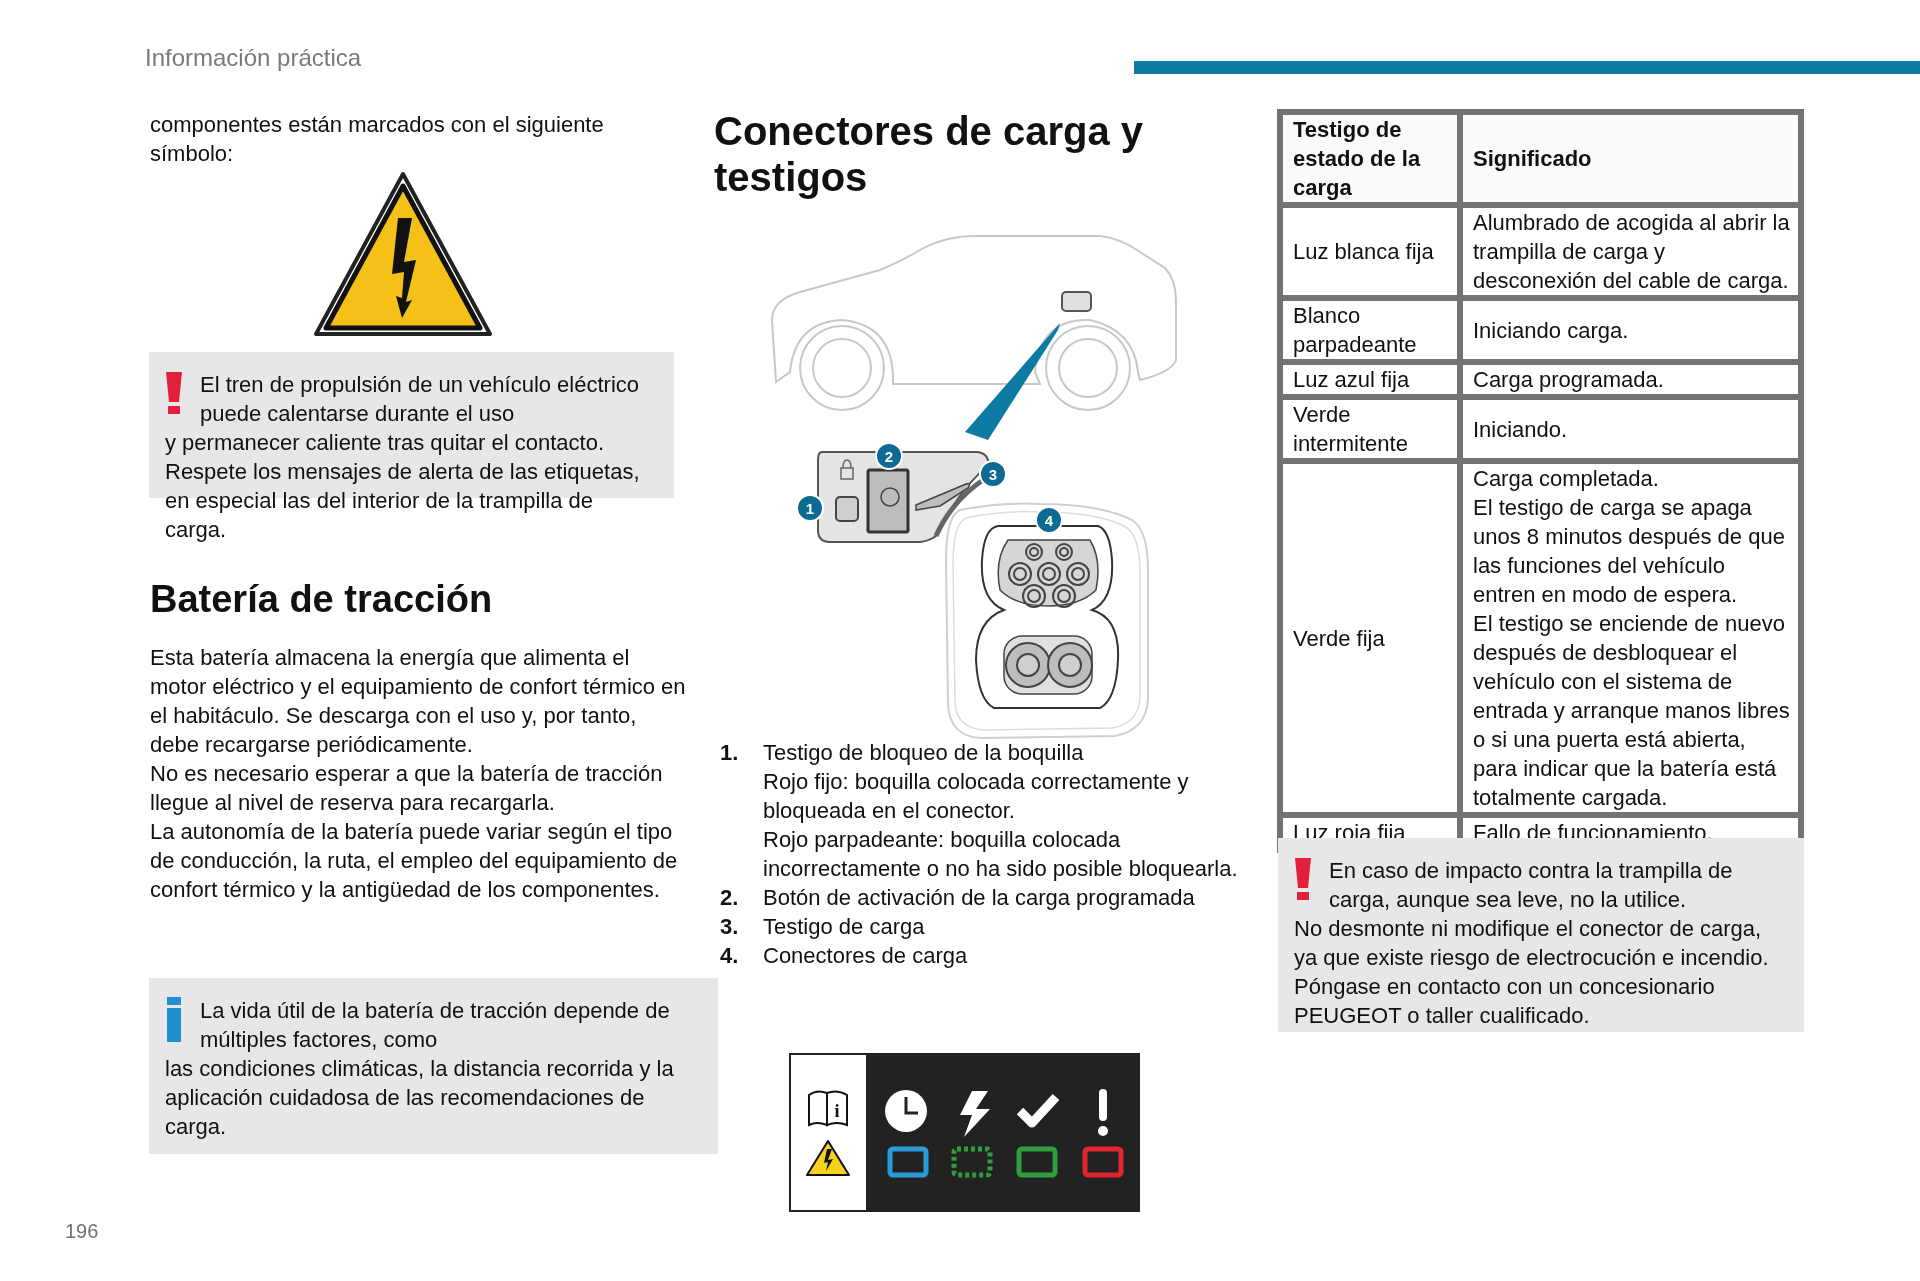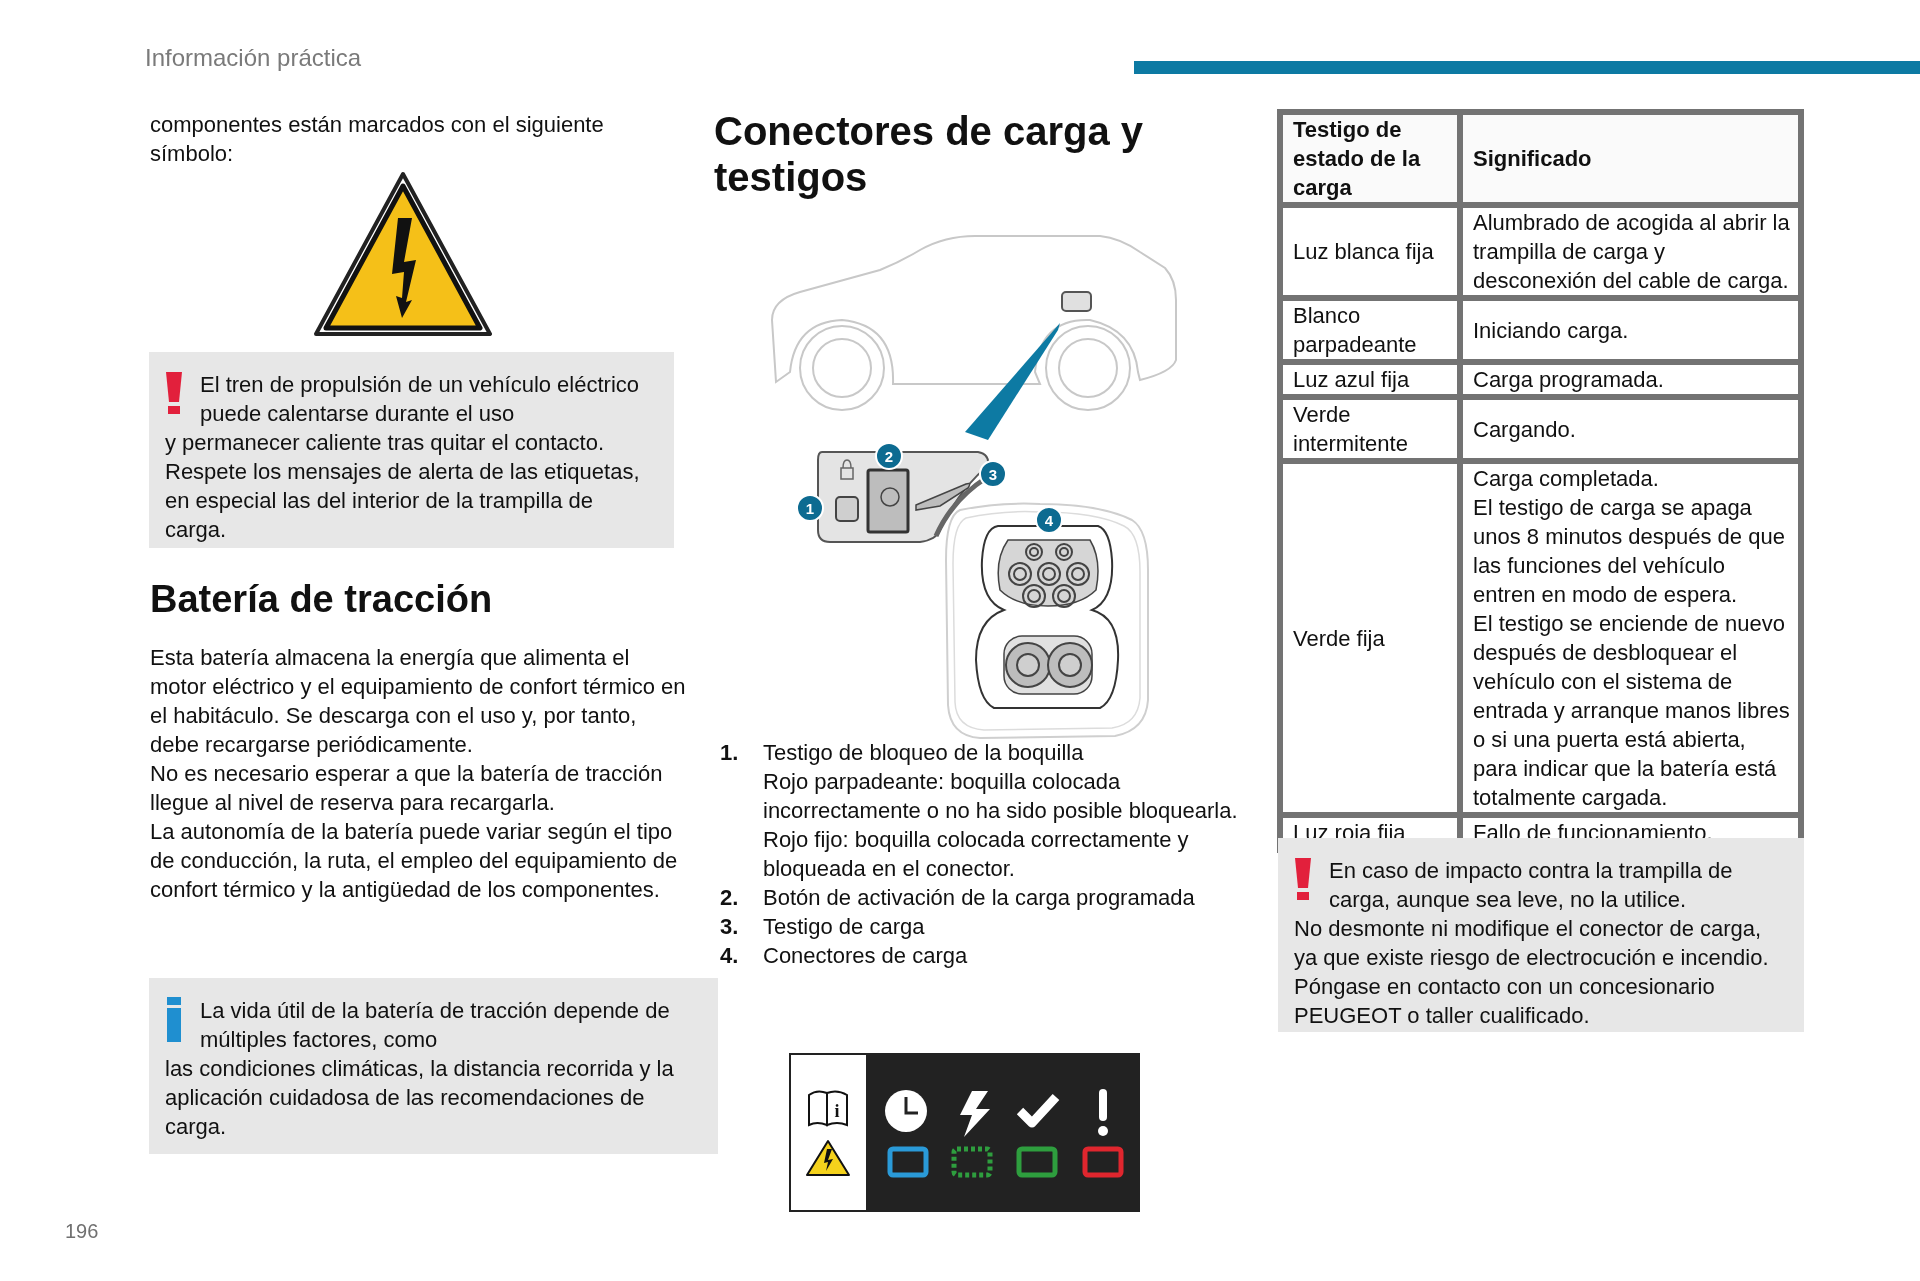--- a/index.html
+++ b/index.html
@@ -8,21 +8,21 @@
   .abs { position:absolute; }
   .runhead { left:145px; top:44px; font-size:24px; color:#7a7a7a; }
   .bluebar { left:1134px; top:61px; width:786px; height:13px; }
   .body-text { font-size:22px; line-height:29px; color:#111; }
   .p1 { left:150px; top:110px; width:540px; }
   .triangle { left:312px; top:170px; width:182px; height:170px; }
   .note { background:#e7e7e7; }
   .note-inner { position:absolute; left:16px; top:18px; right:14px; font-size:22px; line-height:29px; }
   .note-inner .first { display:block; padding-left:35px; }
   .mark { position:absolute; left:16px; top:18px; width:18px; height:46px; }
-  .w1 { left:149px; top:352px; width:525px; height:196px; }
+  .w1 { left:149px; top:352px; width:525px; height:146px; }
   .h2 { font-size:38px; font-weight:bold; line-height:44px; }
   .h2-left { left:150px; top:577px; }
   .p2 { left:150px; top:643px; width:540px; }
   .i1 { left:149px; top:978px; width:525px; height:176px;padding-left:44px; }
   .pagenum { left:65px; top:1220px; font-size:20px; font-weight:normal; color:#707070; }
   .h2-mid { left:714px; top:108px; width:440px; font-size:40px; line-height:46px; }
   .diagram { left:740px; top:220px; width:460px; height:520px; }
   .list { left:720px; top:738px; width:520px; font-size:22px; line-height:29px; }
   .list .item { position:relative; padding-left:43px; }
   .list .num { position:absolute; left:0; top:0; font-weight:bold; }
@@ -152,22 +152,22 @@
         <circle cx="1049" cy="520" r="13" fill="#0d6b91" stroke="#fff" stroke-width="2"></circle>
         <text x="1049" y="526">4</text>
       </g>
   </g>
 </svg>
 
 <div class="abs list">
   <div class="item">
     <span class="num">1.</span>
     <div>Testigo de bloqueo de la boquilla</div>
+    <div>Rojo fijo: boquilla colocada correctamente y bloqueada en el conector.</div>
     <div>Rojo parpadeante: boquilla colocada incorrectamente o no ha sido posible bloquearla.</div>
-    <div>Rojo fijo: boquilla colocada correctamente y bloqueada en el conector.</div>
   </div>
   <div class="item">
     <span class="num">2.</span>
     <div>Botón de activación de la carga programada</div>
   </div>
   <div class="item">
     <span class="num">3.</span>
     <div>Testigo de carga</div>
   </div>
   <div class="item">
@@ -227,21 +227,21 @@
     <tr style="height:58px">
       <td class="c1">Blanco parpadeante</td>
       <td>Iniciando carga.</td>
     </tr>
     <tr style="height:30px">
       <td class="c1">Luz azul fija</td>
       <td>Carga programada.</td>
     </tr>
     <tr style="height:61px">
       <td class="c1">Verde intermitente</td>
-      <td>Cargando.</td>
+      <td>Iniciando.</td>
     </tr>
     <tr style="height:352px">
       <td class="c1">Verde fija</td>
       <td>
         <div>Carga completada.</div>
         <div>El testigo de carga se apaga unos 8 minutos después de que las funciones del vehículo entren en modo de espera.</div>
         <div>El testigo se enciende de nuevo después de desbloquear el vehículo con el sistema de entrada y arranque manos libres o si una puerta está abierta, para indicar que la batería está totalmente cargada.</div>
       </td>
     </tr>
     <tr style="height:30px">

